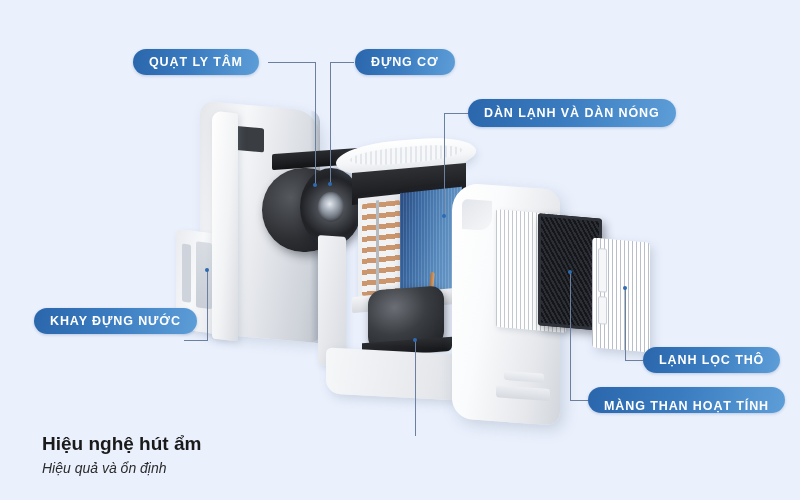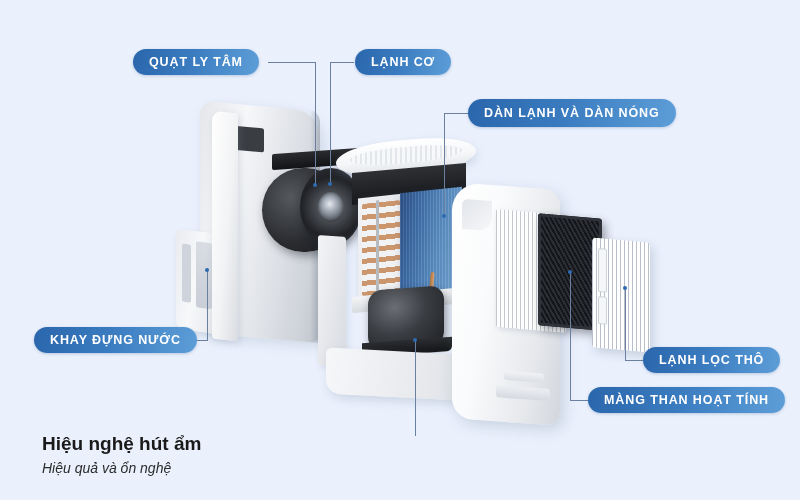--- a/index.html
+++ b/index.html
@@ -345,38 +345,38 @@
 
   <div class="line h" style="left:570px;top:400px;width:18px;"></div>
   <div class="line v" style="left:570px;top:272px;height:129px;"></div>
   <div class="dot" style="left:568px;top:270px;"></div>
 
   <div class="pill" style="left:133px;top:49px;">
     <span>QUẠT LY TÂM</span>
   </div>
 
   <div class="pill" style="left:355px;top:49px;">
-    <span>LẠNH CƠ</span>
+    <span>ĐỰNG CƠ</span>
   </div>
 
   <div class="pill lg" style="left:468px;top:99px;">
     <span>DÀN LẠNH VÀ DÀN NÓNG</span>
   </div>
 
-  <div class="pill" style="left:34px;top:327px;">
+  <div class="pill" style="left:34px;top:308px;">
     <span>KHAY ĐỰNG NƯỚC</span>
   </div>
 
   <div class="pill" style="left:643px;top:347px;">
     <span>LẠNH LỌC THÔ</span>
   </div>
 
-  <div class="pill" style="left:588px;top:387px;">
+  <div class="pill" style="left:588px;top:387px;align-items:flex-end;">
     <span>MÀNG THAN HOẠT TÍNH</span>
   </div>
 
 
   <div class="caption">
     <p class="cap-title">Hiệu nghệ hút ẩm</p>
-    <p class="cap-sub">Hiệu quả và ổn nghệ</p>
+    <p class="cap-sub">Hiệu quả và ổn định</p>
   </div>
 
 </div>
 
 </body></html>

